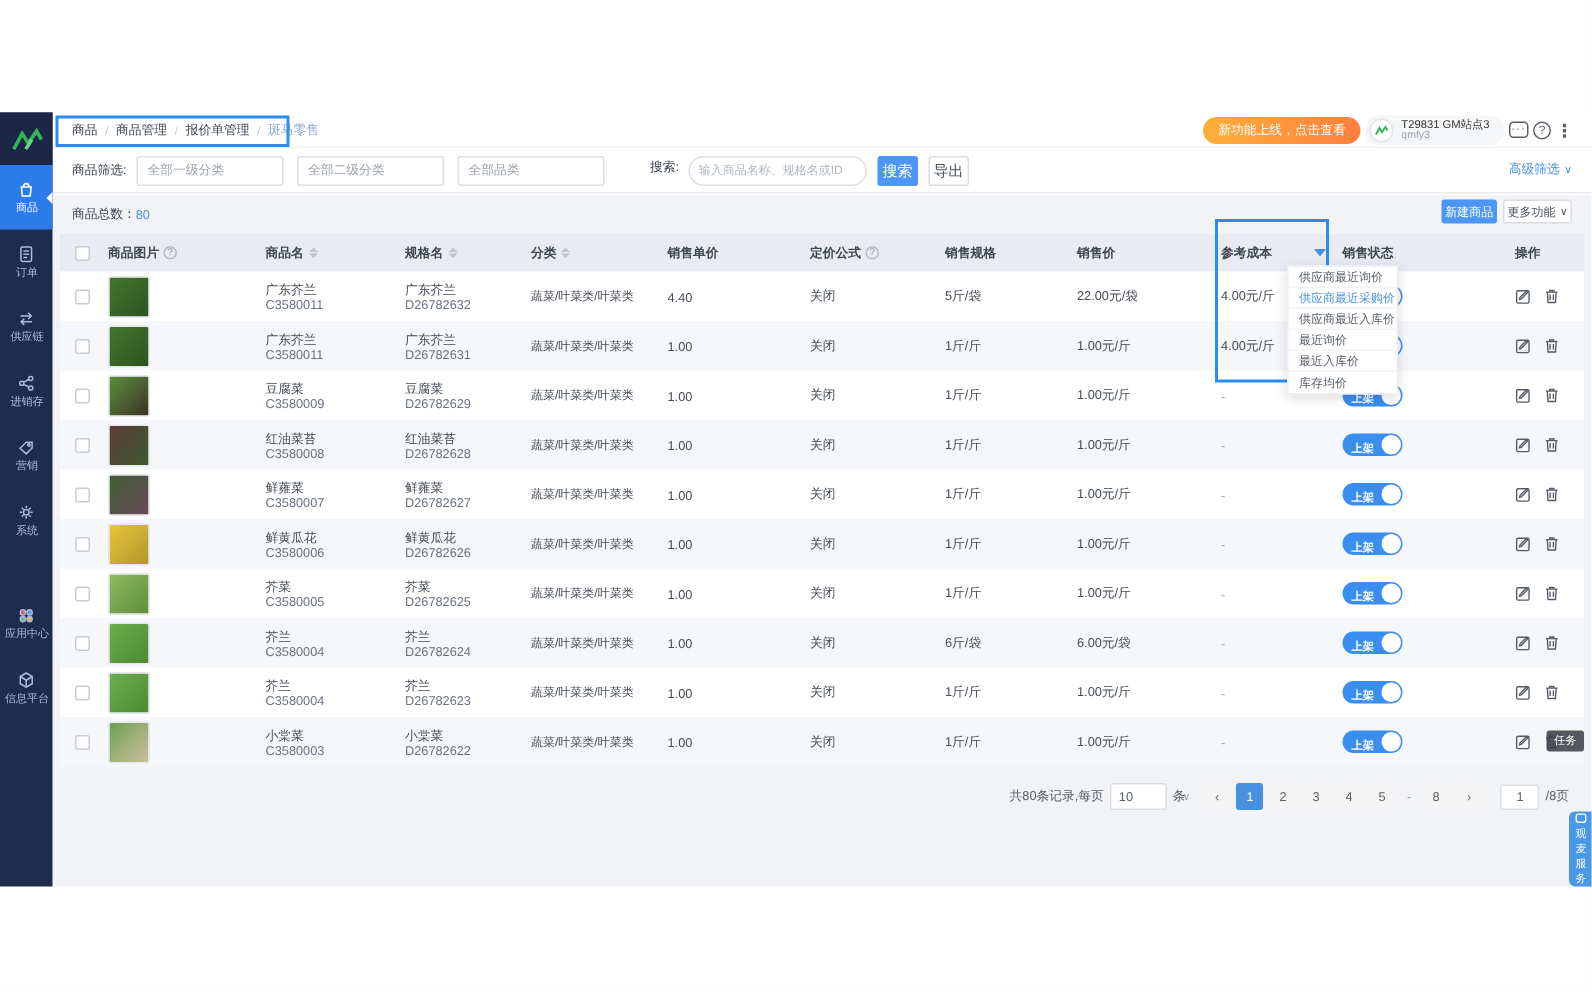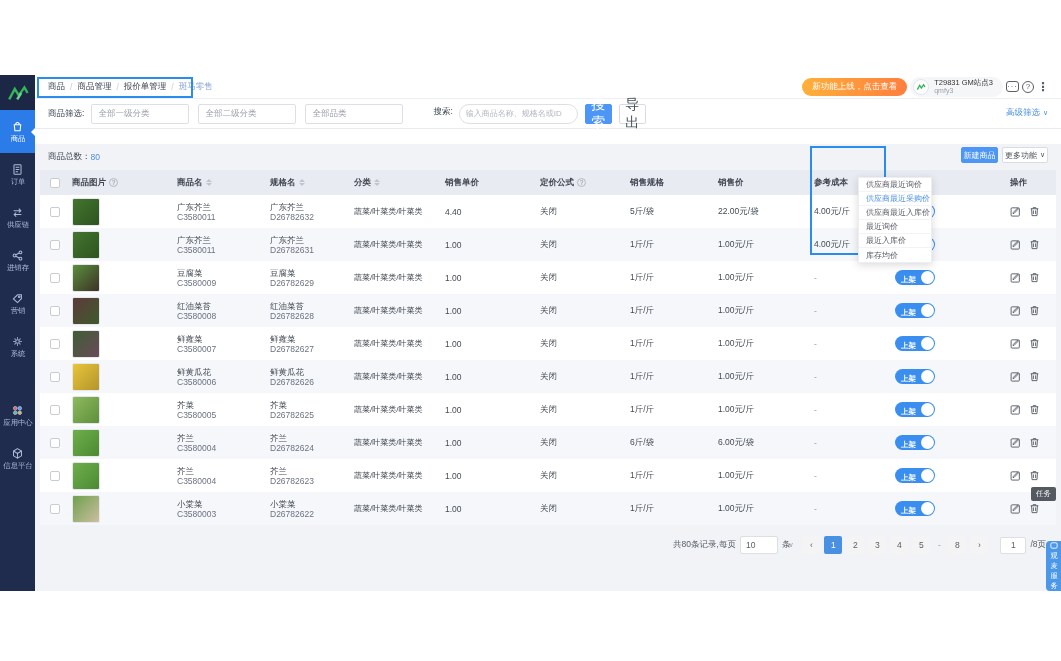--- a/index.html
+++ b/index.html
@@ -38,30 +38,30 @@
   .icon-help { width:12px; height:12px; border:1px solid #5a6068; border-radius:50%; font-size:8px; }
   .icon-kebab { font-size:12px; font-weight:bold; }
 
   
   .filterbar { position:relative; height:30px; background:#fff; border-bottom:1px solid #e8eaef; display:flex; align-items:center; padding-left:13px; }
   .f-label { font-size:8.5px; color:#3c4350; margin-right:7px; }
   .sel { width:98px; height:20px; border:1px solid #dcdfe4; border-radius:2px; background:#fff; color:#9aa1ac; font-size:8.5px; display:flex; align-items:center; padding:0 6px; margin-right:9px; cursor:pointer; }
   .search-label { font-size:8.5px; color:#3c4350; margin:0 6px 4px 21px; }
   .inp { width:119px; height:20px; border:1px solid #dcdfe4; border-radius:10px; font-size:8px; color:#6a7078; padding:0 6px; outline:none; }
   .inp::placeholder { color:#b0b6c0; }
-  .btn { font-size:14px; border-radius:2px; cursor:pointer; display:inline-flex; align-items:center; justify-content:center; }
+  .btn { font-size:10px; border-radius:2px; cursor:pointer; display:inline-flex; align-items:center; justify-content:center; }
   .btn-primary { background:#4e96f5; color:#fff; border:1px solid #4e96f5; }
   .btn-plain { background:#fff; color:#4a5058; border:1px solid #d9dce3; }
   .btn-search { width:27px; height:20px; margin-left:7px; }
   .btn-export { width:27px; height:20px; margin-left:7px; }
   .adv-link { position:absolute; right:13px; top:8px; color:#4a90e2; font-size:8.5px; cursor:pointer; }
   .chev { font-size:7px; margin-left:3px; }
 
   
-  .content { position:absolute; left:0; right:0; top:55px; bottom:0; background:#f1f3f7;margin-top:14px; }
+  .content { position:absolute; left:0; right:0; top:55px; bottom:0; background:#f1f3f7; }
   .toolbar { position:relative; height:26px; display:flex; align-items:center; padding-left:13px; }
   .total-label { font-size:8.5px; color:#3c4350; }
   .total-value { font-size:8.5px; color:#4a90e2; }
   .btn-create { position:absolute; right:63px; top:3px; width:37px; height:16px; font-size:8px; }
   .btn-more { position:absolute; right:13px; top:3px; width:46px; height:16px; font-size:8px; }
 
   .table { position:absolute; left:5px; top:26px; width:1016px; }
   .thead { display:flex; height:25px; background:#e8ebf1; align-items:center; font-size:8.5px; font-weight:bold; color:#404652; }
   .trow { display:flex; height:33px; background:#fff; align-items:center; font-size:8.5px; color:#454b54; }
   .trow:nth-child(even) { background:#f5f7fa; }

